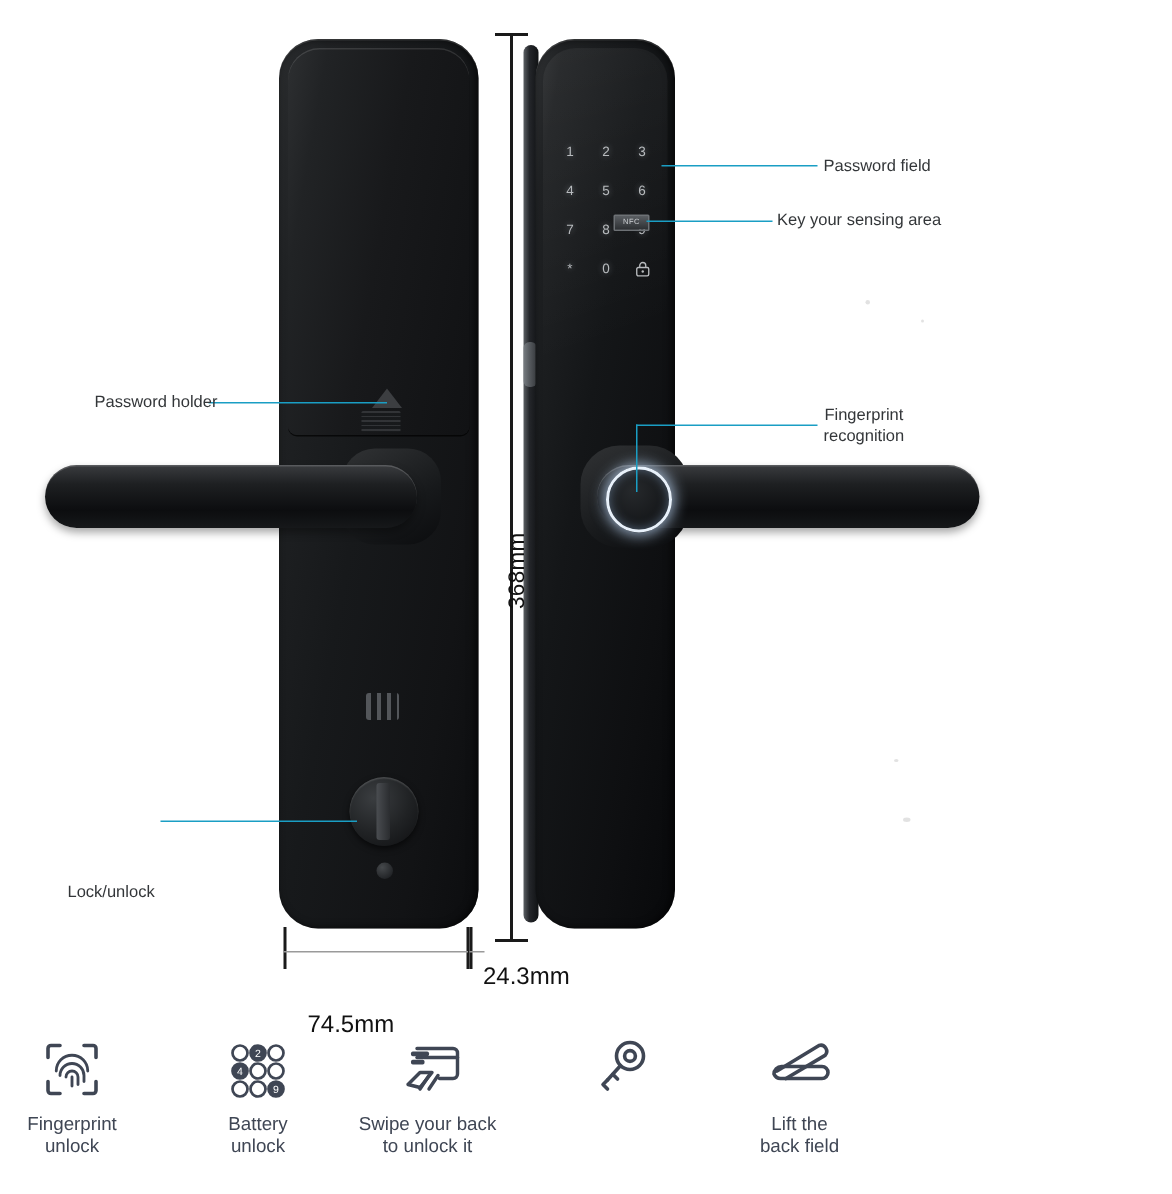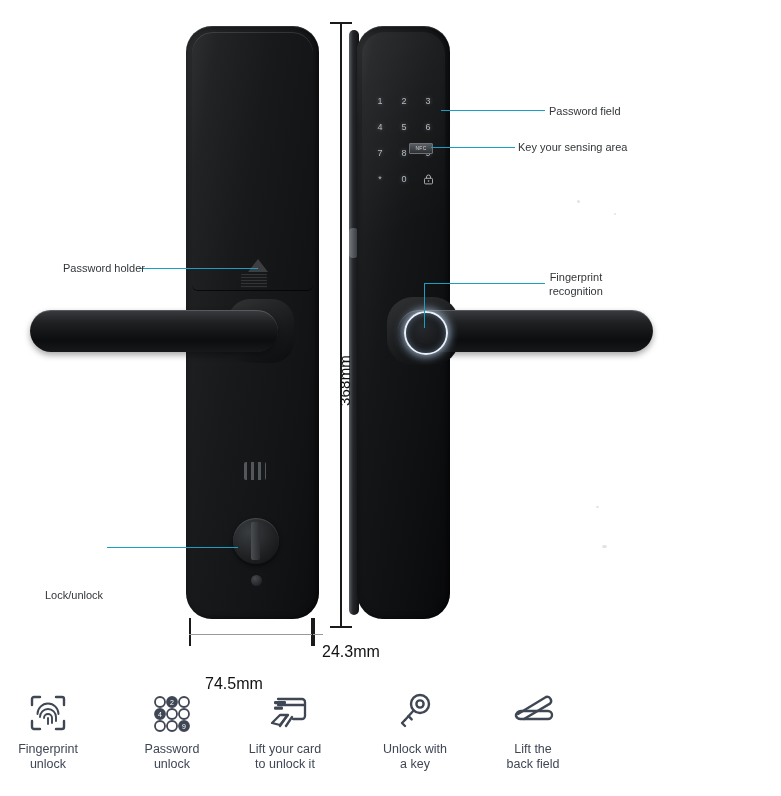--- a/index.html
+++ b/index.html
@@ -279,21 +279,21 @@
               <circle cx="22" cy="33" r="5"></circle>
               <circle cx="34" cy="33" r="5" fill="#3f4654"></circle>
           </g>
           <g fill="#ffffff" font-size="7" font-family="Liberation Sans, sans-serif" text-anchor="middle">
             <text x="22" y="11.6">2</text>
               <text x="10" y="23.6">4</text>
               <text x="34" y="35.6">9</text>
           </g>
         </svg>
       </div>
-      <div class="flabel">Password
+      <div class="flabel">Battery
 unlock</div>
     </div>
 
     <div class="feature" style="left:215px;">
       <div class="ficon">
         <svg width="46" height="40" viewBox="0 0 46 40">
           <g fill="none" stroke="#3f4654" stroke-width="2.3" stroke-linecap="round" stroke-linejoin="round">
             <path d="M16 6 h24 a3 3 0 0 1 3 3 v14 a3 3 0 0 1 -3 3 h-9"></path>
             <path d="M16 12 h27"></path>
           </g>
@@ -301,38 +301,36 @@
             <rect x="12" y="8" width="12" height="3.2" rx="1.2"></rect>
             <rect x="12" y="13.5" width="9" height="3.2" rx="1.2"></rect>
           </g>
           <g fill="none" stroke="#3f4654" stroke-width="2.3" stroke-linecap="round" stroke-linejoin="round">
             <path d="M10 30 l8 -8 h8 l-8 10 z"></path>
             <path d="M24 24 l-6 9"></path>
             <path d="M30 24 l-6 9"></path>
           </g>
         </svg>
       </div>
-      <div class="flabel">Lift your card
+      <div class="flabel">Swipe your back
 to unlock it</div>
     </div>
 
     <div class="feature" style="left:345px;">
       <div class="ficon">
         <svg width="40" height="42" viewBox="0 0 40 42">
           <g fill="none" stroke="#3f4654" stroke-width="2.4" stroke-linecap="round" stroke-linejoin="round">
             <circle cx="25" cy="12" r="9"></circle>
             <circle cx="25" cy="12" r="3.6"></circle>
             <path d="M18.6 18.5 L10 28"></path>
             <path d="M10 28 l-3 3 3 3"></path>
             <path d="M13.5 24.2 l3.2 3.2"></path>
           </g>
         </svg>
       </div>
-      <div class="flabel">Unlock with
-a key</div>
     </div>
 
     <div class="feature" style="left:463px;">
       <div class="ficon">
         <svg width="50" height="38" viewBox="0 0 50 38">
           <g fill="none" stroke="#3f4654" stroke-width="2.4" stroke-linecap="round" stroke-linejoin="round">
             <path d="M8 22 a5 5 0 0 1 5 -5 h27 a4 4 0 0 1 0 8 h-27 a5 5 0 0 1 -5 -3 z"></path>
             <path d="M10 20 L38 3 a4 4 0 0 1 4 6.6 L16 25"></path>
           </g>
         </svg>

